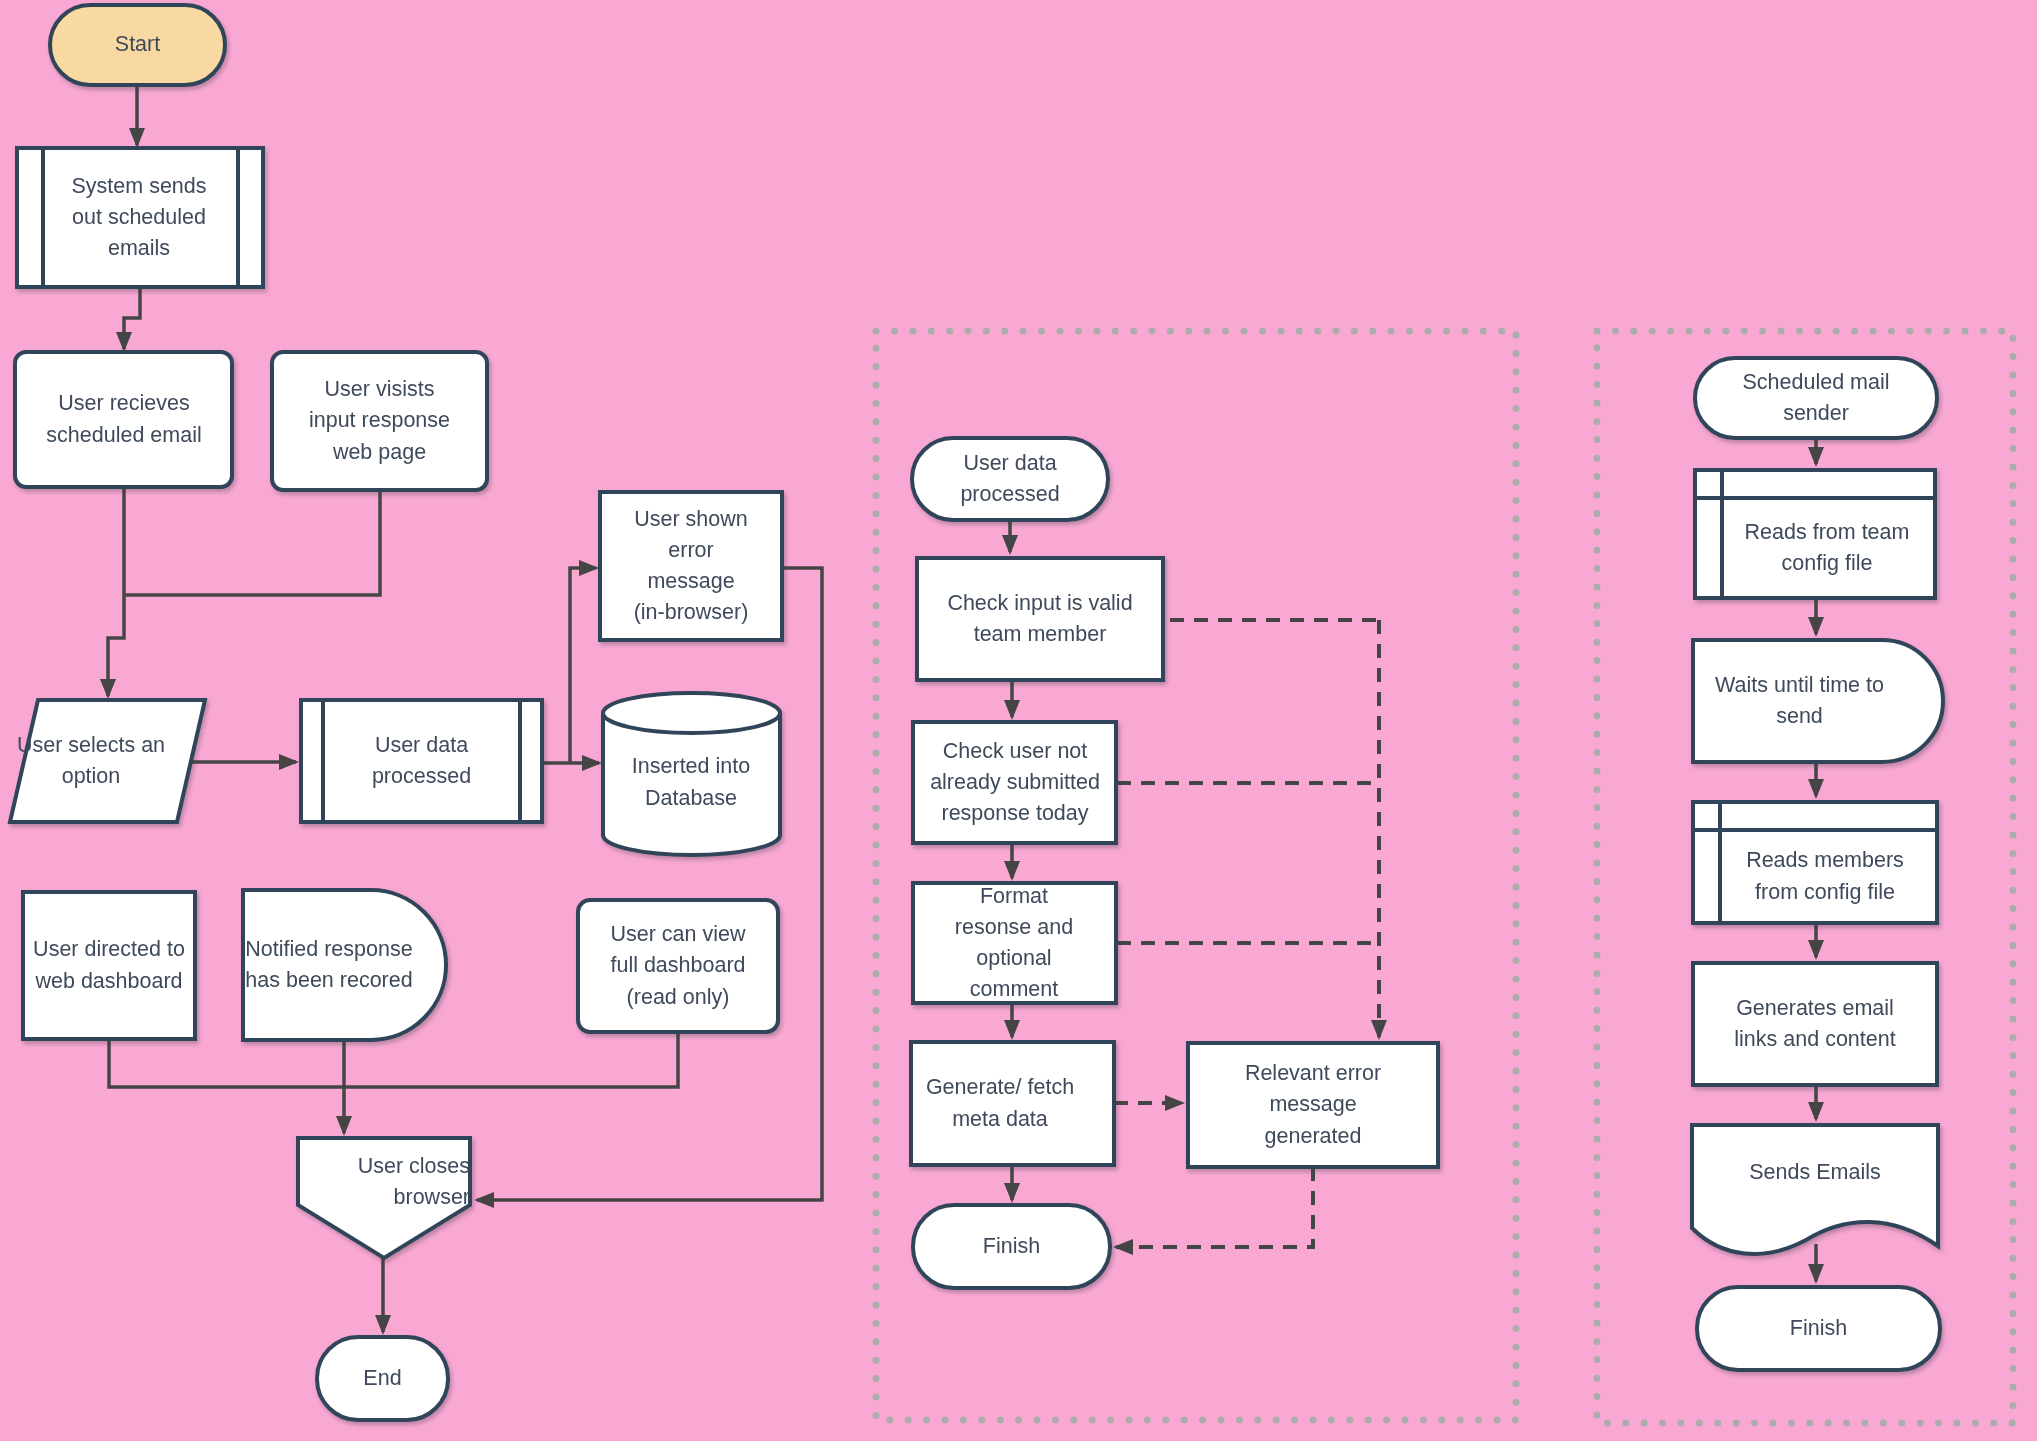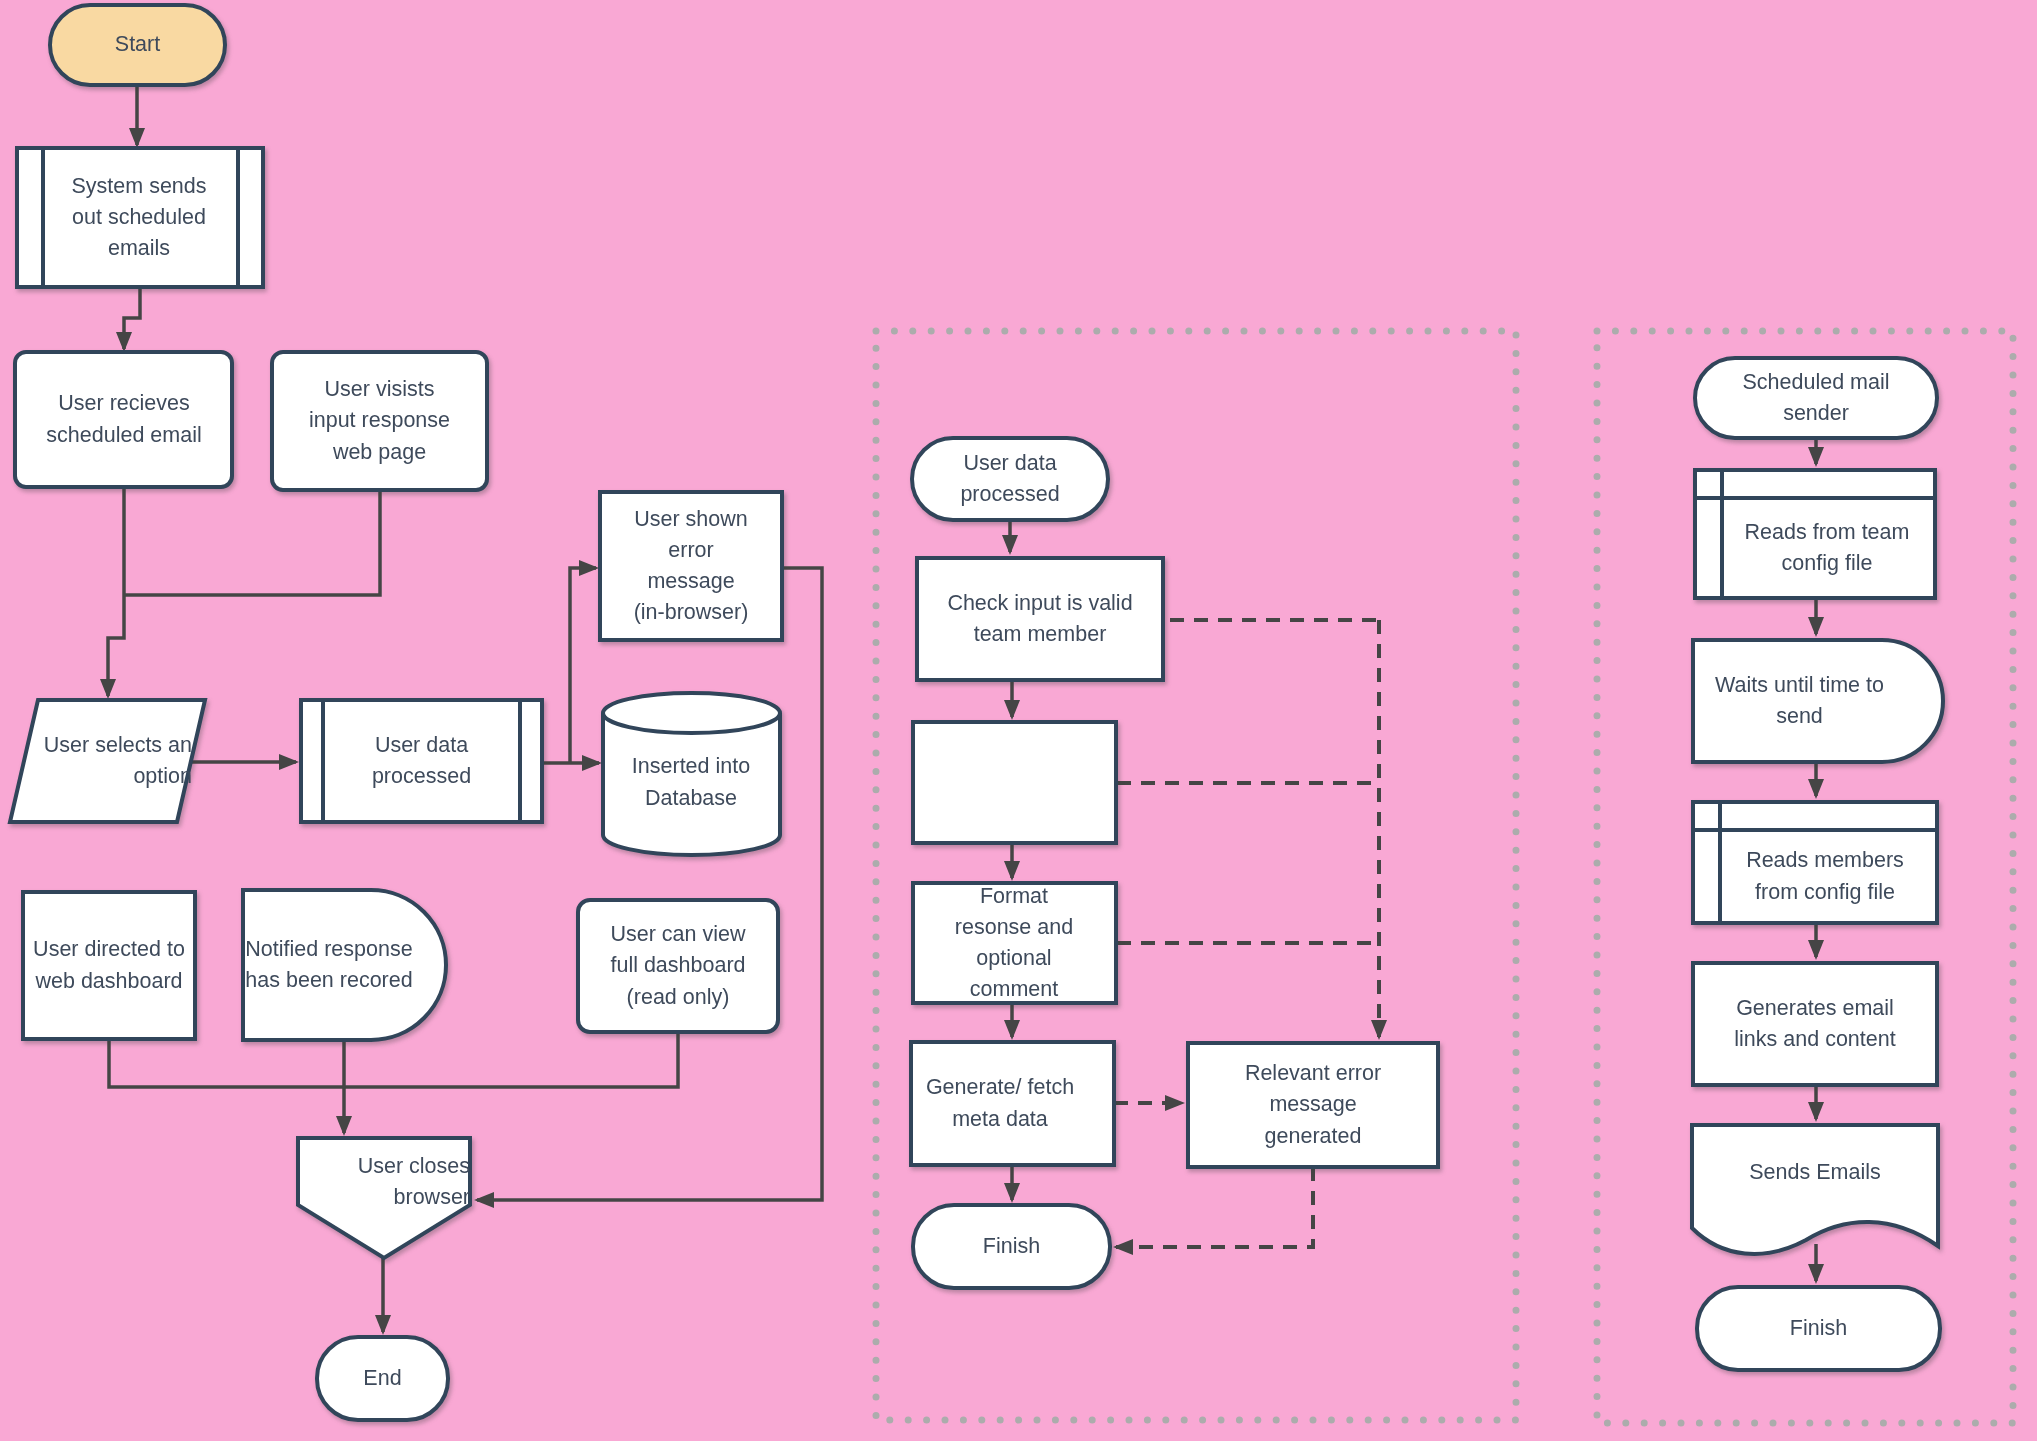--- a/index.html
+++ b/index.html
@@ -134,32 +134,33 @@
       <path class="shape" d="M1692,1125 H1938 V1246 C1892,1214 1845,1216 1806,1240 C1765,1262 1722,1258 1692,1228 Z"></path>
 
       <rect class="shape" x="1697" y="1287" width="243" height="83" rx="41"></rect>
     </g>
   </svg>
 
   <div class="label" style="left:50px; top:5px; width:175px; height:80px;">Start</div>
   <div class="label" style="left:68px; top:148px; width:142px; height:139px;">System sends out scheduled emails</div>
   <div class="label" style="left:38px; top:352px; width:172px; height:135px;text-align:center;">User recieves scheduled email</div>
   <div class="label" style="left:302px; top:352px; width:155px; height:138px;">User visists input response web page</div>
-  <div class="label" style="left:26px; top:700px; width:166px; height:122px;text-align:right;">User selects an option</div>
+  <div class="label" style="left:8px; top:700px; width:166px; height:122px;">User selects an option</div>
   <div class="label" style="left:361px; top:700px; width:121px; height:122px;">User data processed</div>
   <div class="label" style="left:631px; top:492px; width:120px; height:148px;">User shown error message (in-browser)</div>
   <div class="label" style="left:616px; top:715px; width:150px; height:135px;">Inserted into Database</div>
   <div class="label" style="left:23px; top:892px; width:172px; height:147px;">User directed to web dashboard</div>
   <div class="label" style="left:236px; top:890px; width:186px; height:150px;">Notified response has been recored</div>
   <div class="label" style="left:598px; top:900px; width:160px; height:132px;">User can view full dashboard (read only)</div>
   <div class="label" style="left:298px; top:1138px; width:172px; height:88px;text-align:right;">User closes browser</div>
   <div class="label" style="left:317px; top:1337px; width:131px; height:83px;">End</div>
 
   <div class="label" style="left:950px; top:438px; width:120px; height:82px;">User data processed</div>
   <div class="label" style="left:940px; top:558px; width:200px; height:122px;">Check input is valid team member</div>
+  <div class="label" style="left:925px; top:722px; width:180px; height:121px;">Check user not already submitted response today</div>
   <div class="label" style="left:939px; top:883px; width:150px; height:120px;">Format resonse and optional comment</div>
   <div class="label" style="left:920px; top:1042px; width:160px; height:123px;">Generate/ fetch meta data</div>
   <div class="label" style="left:1228px; top:1043px; width:170px; height:124px;">Relevant error message generated</div>
   <div class="label" style="left:913px; top:1205px; width:197px; height:83px;">Finish</div>
 
   <div class="label" style="left:1736px; top:358px; width:160px; height:80px;">Scheduled mail sender</div>
   <div class="label" style="left:1742px; top:498px; width:170px; height:100px;">Reads from team config file</div>
   <div class="label" style="left:1712px; top:640px; width:175px; height:122px;">Waits until time to send</div>
   <div class="label" style="left:1740px; top:830px; width:170px; height:93px;">Reads members from config file</div>
   <div class="label" style="left:1730px; top:963px; width:170px; height:122px;">Generates email links and content</div>

